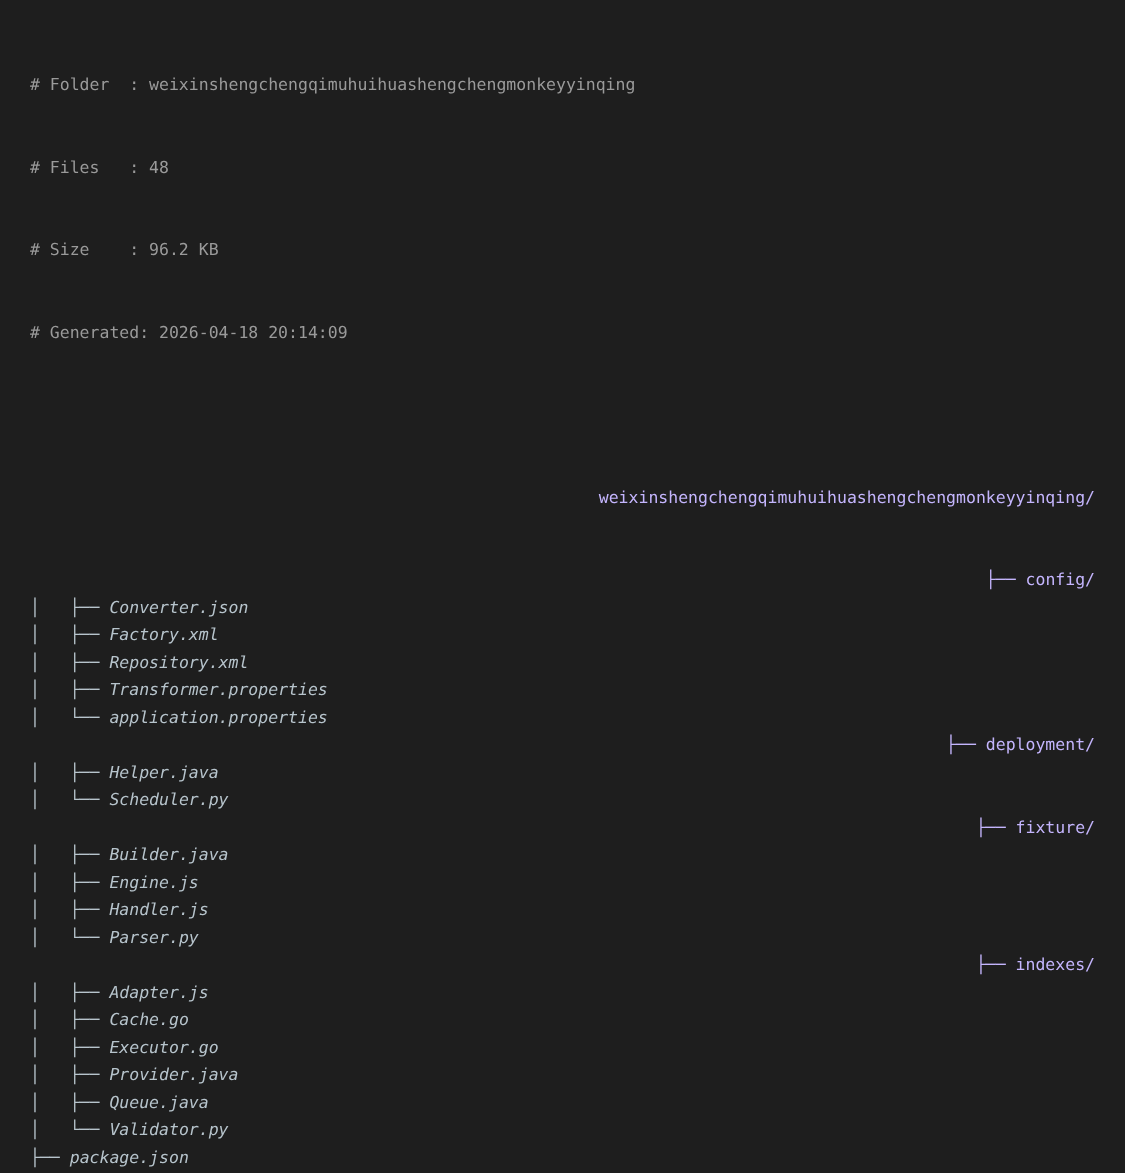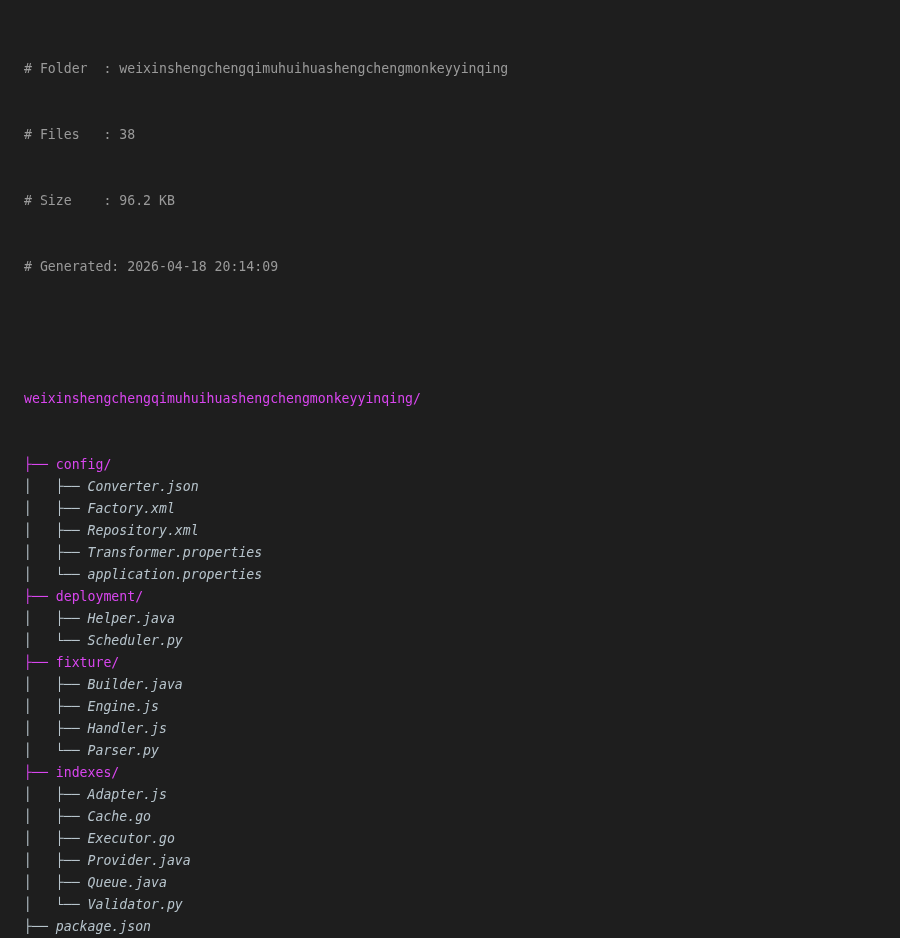--- a/index.html
+++ b/index.html
@@ -11,27 +11,27 @@
   .wrap {
     padding: 14px 24px 0 24px;
     font-family: "DejaVu Sans Mono", "Liberation Mono", monospace;
     font-size: 13.2px;
     line-height: 22px;
     white-space: pre;
   }
   .line { height: 22px; }
   .meta { color: #9a9a9a; }
   .blank { height: 22px; }
-  .dir { color: #d946ef; }
+  .dir { color: #c4b5fd; text-align: right; }
   .file { color: #b7c4cc; font-style: italic; }
 </style>
 </head>
 <body>
 
 <div class="wrap">
   <div class="line meta"># Folder  : weixinshengchengqimuhuihuashengchengmonkeyyinqing</div>
-  <div class="line meta"># Files   : 38</div>
+  <div class="line meta"># Files   : 48</div>
   <div class="line meta"># Size    : 96.2 KB</div>
   <div class="line meta"># Generated: 2026-04-18 20:14:09</div>
   <div class="blank"></div>
   <div class="line dir">weixinshengchengqimuhuihuashengchengmonkeyyinqing/</div>
   <div id="tree-lines"><div class="line dir"><span>├── </span><span>config/</span></div><div class="line file"><span>│   ├── </span><span>Converter.json</span></div><div class="line file"><span>│   ├── </span><span>Factory.xml</span></div><div class="line file"><span>│   ├── </span><span>Repository.xml</span></div><div class="line file"><span>│   ├── </span><span>Transformer.properties</span></div><div class="line file"><span>│   └── </span><span>application.properties</span></div><div class="line dir"><span>├── </span><span>deployment/</span></div><div class="line file"><span>│   ├── </span><span>Helper.java</span></div><div class="line file"><span>│   └── </span><span>Scheduler.py</span></div><div class="line dir"><span>├── </span><span>fixture/</span></div><div class="line file"><span>│   ├── </span><span>Builder.java</span></div><div class="line file"><span>│   ├── </span><span>Engine.js</span></div><div class="line file"><span>│   ├── </span><span>Handler.js</span></div><div class="line file"><span>│   └── </span><span>Parser.py</span></div><div class="line dir"><span>├── </span><span>indexes/</span></div><div class="line file"><span>│   ├── </span><span>Adapter.js</span></div><div class="line file"><span>│   ├── </span><span>Cache.go</span></div><div class="line file"><span>│   ├── </span><span>Executor.go</span></div><div class="line file"><span>│   ├── </span><span>Provider.java</span></div><div class="line file"><span>│   ├── </span><span>Queue.java</span></div><div class="line file"><span>│   └── </span><span>Validator.py</span></div><div class="line file"><span>├── </span><span>package.json</span></div></div>
 </div>
 
 </body></html>

